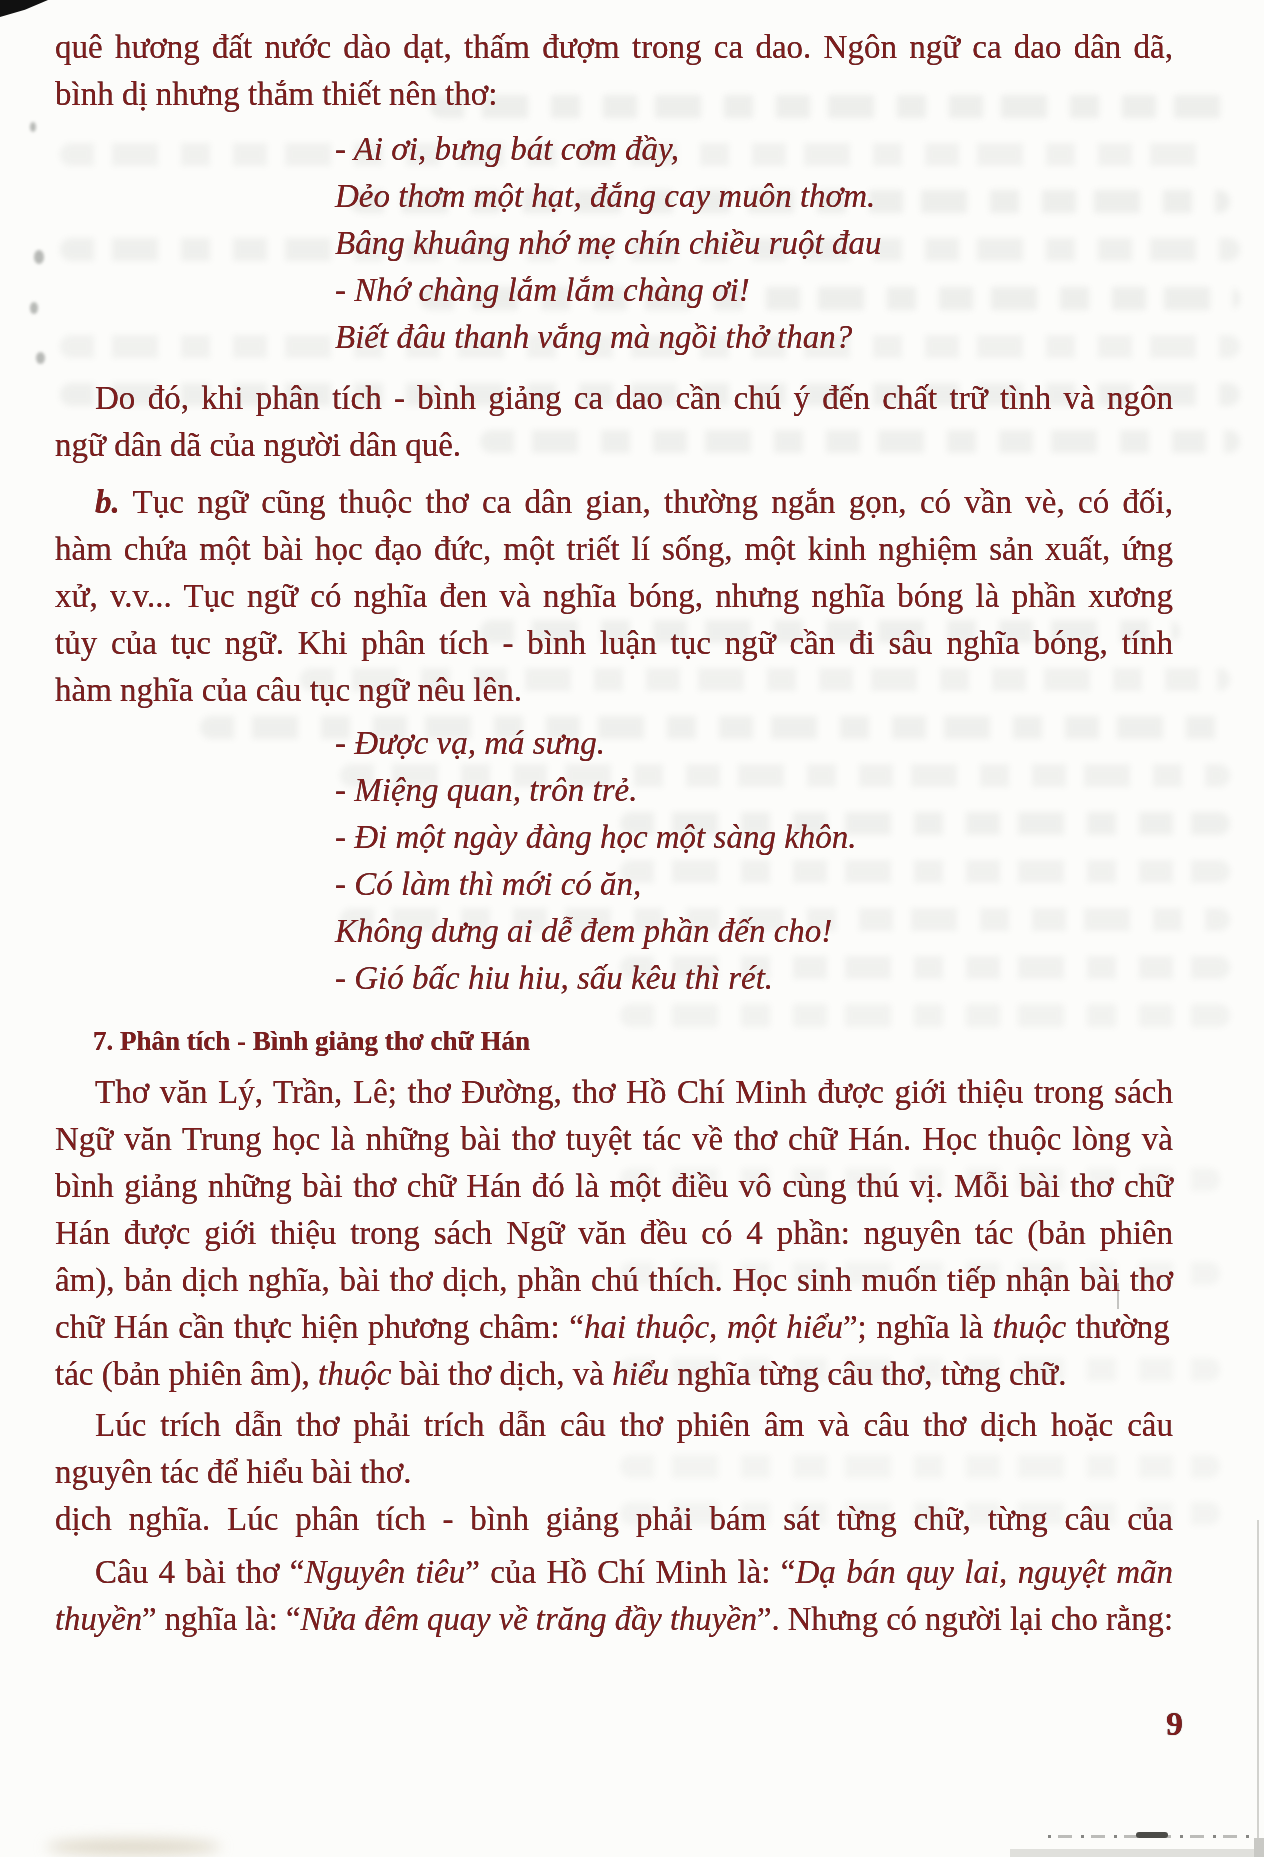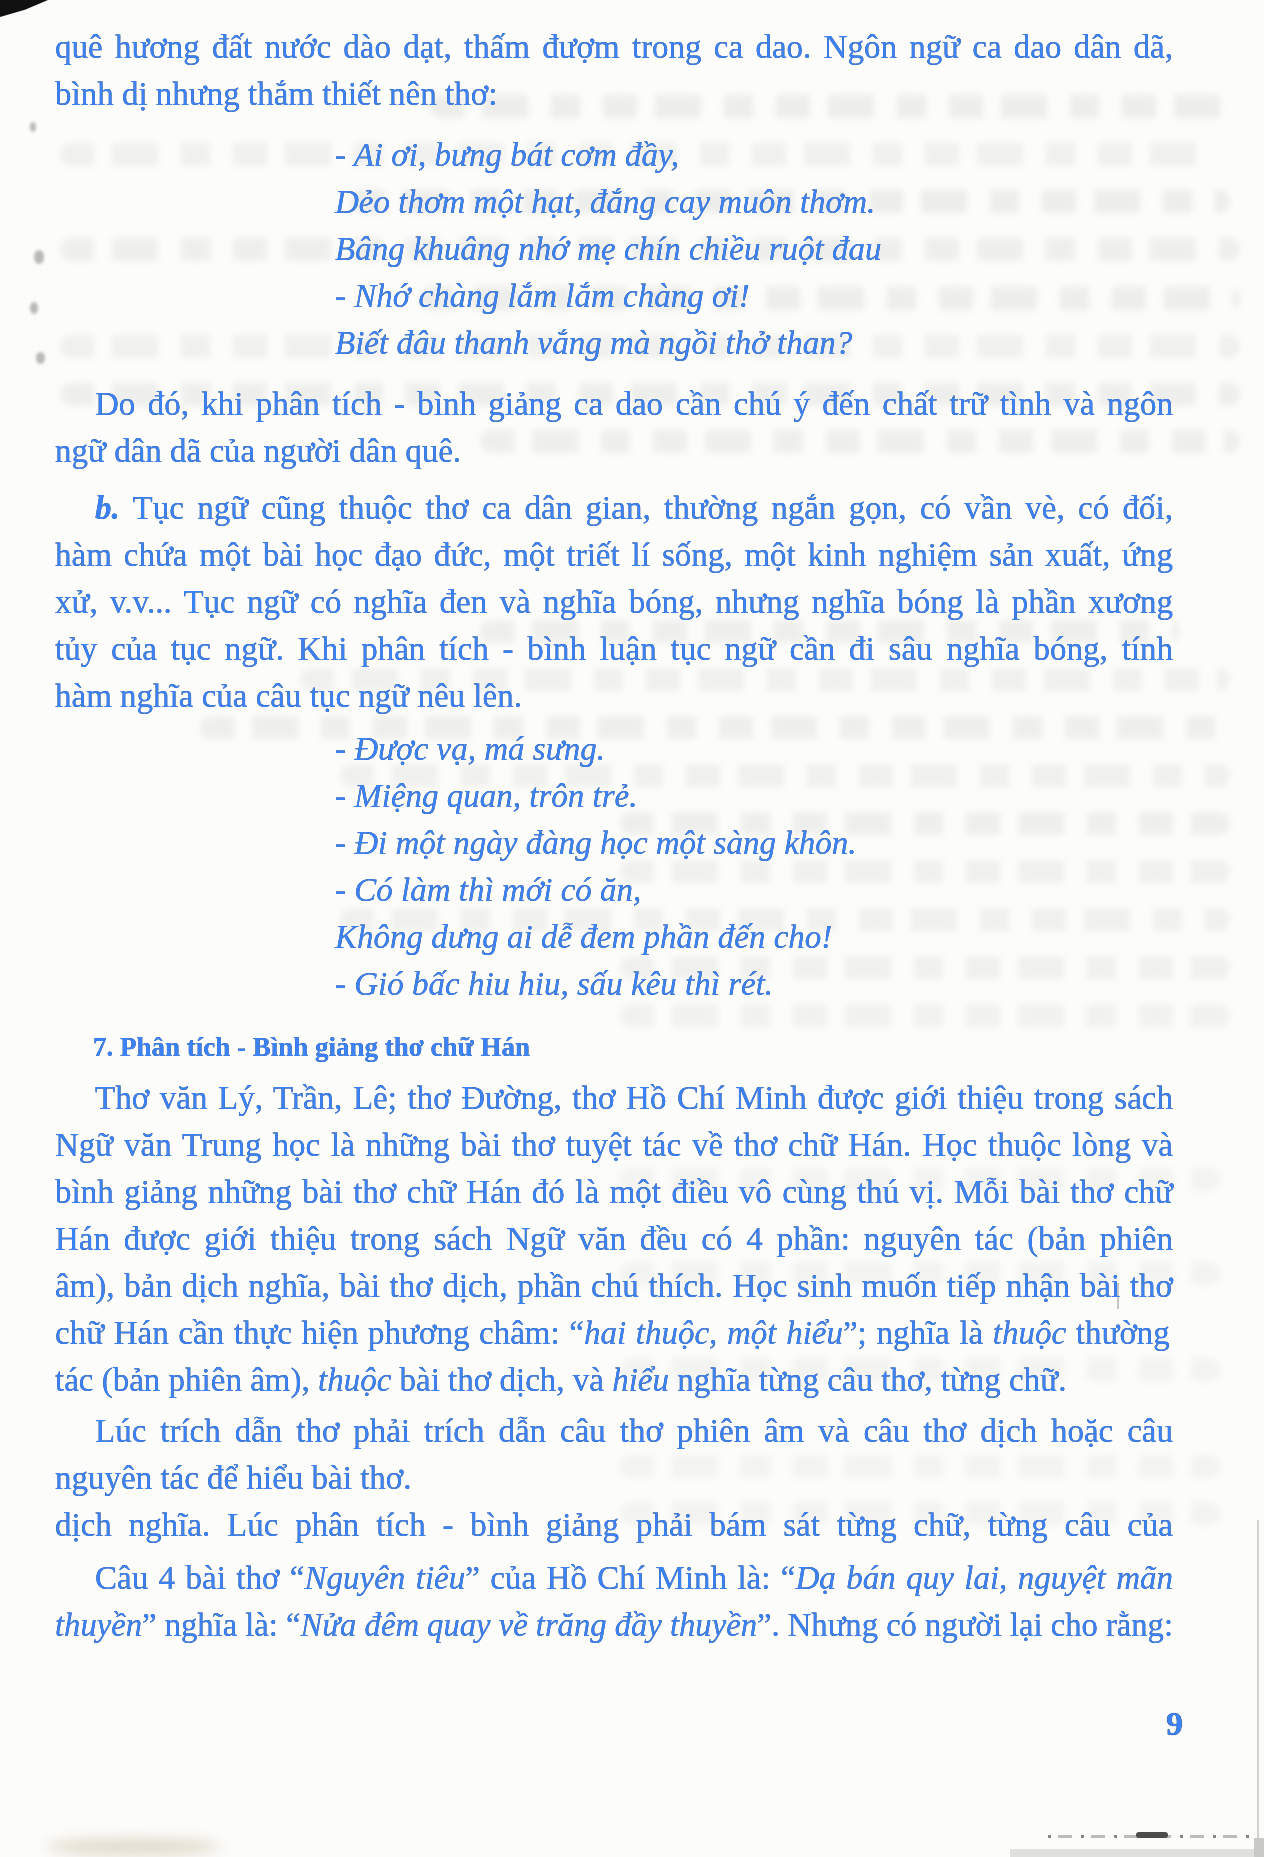--- a/index.html
+++ b/index.html
@@ -1,20 +1,20 @@
 <!DOCTYPE html>
 <html><head>
 <meta charset="utf-8">
 <style>
   html,body{margin:0;padding:0;background:#d9d9d6;}
   .page{
     position:relative;width:1264px;height:1857px;margin:0 auto;
     background:#fcfcfa;overflow:hidden;
     font-family:"Liberation Serif","DejaVu Serif",serif;
-    color:#3b82f6;
+    color:#7f1d1d;
   }
   
   .textblock{position:absolute;left:55px;top:24px;width:1118px;z-index:3;}
   .block{margin:0;}
   .line{
     position:relative;white-space:nowrap;
     height:47px;line-height:47px;font-size:33px;
   }
   .line .ln{text-shadow:0 0 .6px rgba(12,12,10,.85);}
   .ind{padding-left:40px;}
@@ -96,21 +96,21 @@
   <div class="bottomband"></div>
   <div class="bl-shadow"></div>
   <div class="redge"></div>
   <div class="redge2"></div>
 
   <main class="textblock" id="content">
       <div class="block para" style="margin-top: 0px;">
         <div class="line just"><span class="ln" style="word-spacing: 3.99707px;"><span>quê hương đất nước dào dạt, thấm đượm trong ca dao. Ngôn ngữ ca dao dân dã,</span></span></div>
         <div class="line"><span class="ln"><span>bình dị nhưng thắm thiết nên thơ:</span></span></div>
       </div>
-      <div class="block verse" style="margin-top: 14px;">
+      <div class="block verse" style="margin-top: 8px;">
         <div class="line vline"><span class="ln"><span>- Ai ơi, bưng bát cơm đầy,</span></span></div>
         <div class="line vline"><span class="ln"><span>Dẻo thơm một hạt, đắng cay muôn thơm.</span></span></div>
         <div class="line vline"><span class="ln"><span>Bâng khuâng nhớ mẹ chín chiều ruột đau</span></span></div>
         <div class="line vline"><span class="ln"><span>- Nhớ chàng lắm lắm chàng ơi!</span></span></div>
         <div class="line vline"><span class="ln"><span>Biết đâu thanh vắng mà ngồi thở than?</span></span></div>
       </div>
       <div class="block para" style="margin-top: 14px;">
         <div class="line just ind"><span class="ln" style="word-spacing: 4.0625px;"><span>Do đó, khi phân tích - bình giảng ca dao cần chú ý đến chất trữ tình và ngôn</span></span></div>
         <div class="line"><span class="ln"><span>ngữ dân dã của người dân quê.</span></span></div>
       </div>

